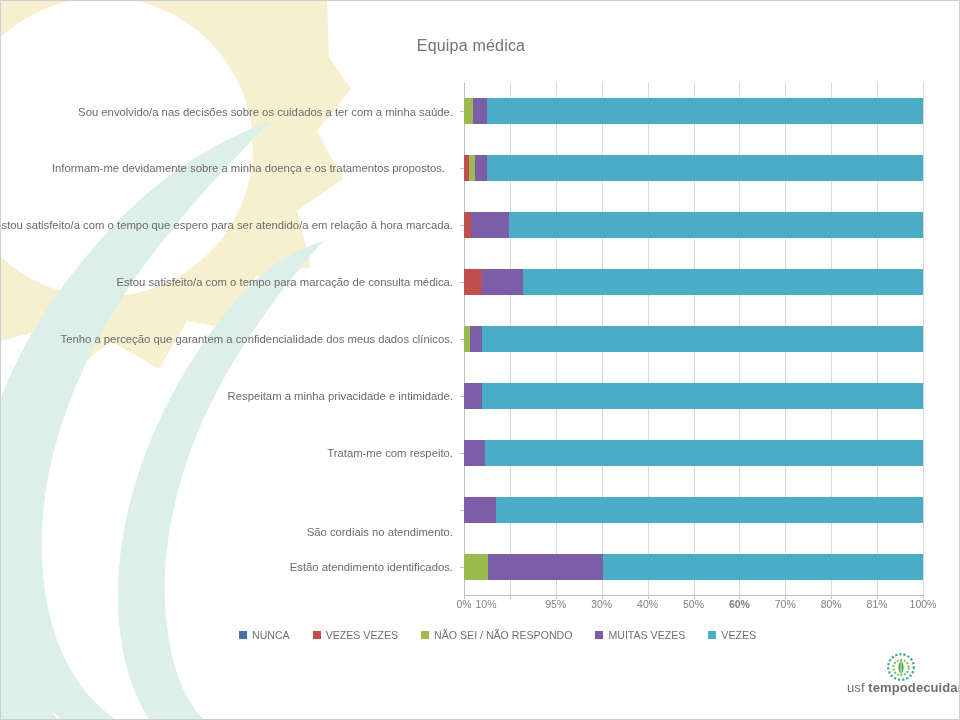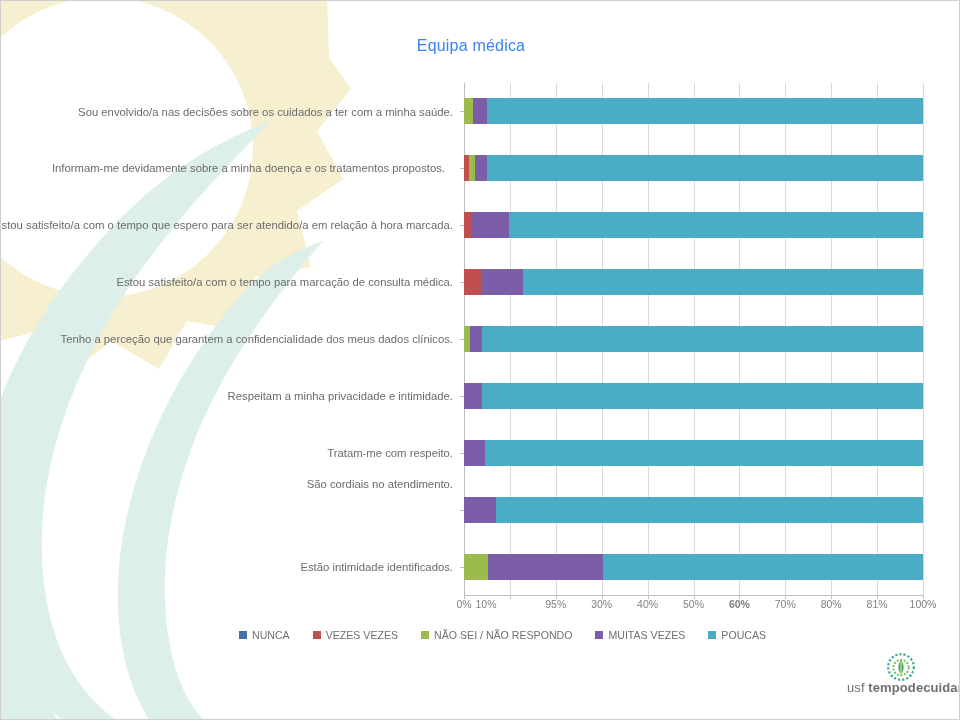--- a/index.html
+++ b/index.html
@@ -19,21 +19,21 @@
   }
   
   .wm{position:absolute;pointer-events:none;}
   #wm-gear{left:-120px;top:-90px;width:470px;height:560px;opacity:1;}
   #wm-leaf{left:-30px;top:120px;width:380px;height:620px;opacity:1;}
 
   
   #chart-title{
     position:absolute;left:0;top:36px;width:940px;
     text-align:center;
-    font-size:16px;color:#3b82f6;
+    font-size:16px;color:#737373;
     letter-spacing:.2px;
   }
 
   
   #plot{
     position:absolute;
     left:463px;top:82px;
     width:459px;height:512px;
   }
   #gridlines{position:absolute;left:0;top:0;width:100%;height:100%;}
@@ -128,23 +128,23 @@
       <div class="cat-label" style="top: 218.222px; right: 506px;">Estou satisfeito/a com o tempo que espero para ser atendido/a em relação à hora marcada.</div>
       <div class="tick-mark" style="left: 459px; top: 224.222px;"></div>
       <div class="cat-label" style="top: 275.111px; right: 506px;">Estou satisfeito/a com o tempo para marcação de consulta médica.</div>
       <div class="tick-mark" style="left: 459px; top: 281.111px;"></div>
       <div class="cat-label" style="top: 332px; right: 506px;">Tenho a perceção que garantem a confidencialidade dos meus dados clínicos.</div>
       <div class="tick-mark" style="left: 459px; top: 338px;"></div>
       <div class="cat-label" style="top: 388.889px; right: 506px;">Respeitam a minha privacidade e intimidade.</div>
       <div class="tick-mark" style="left: 459px; top: 394.889px;"></div>
       <div class="cat-label" style="top: 445.778px; right: 506px;">Tratam-me com respeito.</div>
       <div class="tick-mark" style="left: 459px; top: 451.778px;"></div>
-      <div class="cat-label" style="top: 477px; right: 506px;">São cordiais no atendimento.</div>
+      <div class="cat-label" style="top: 525px; right: 506px;">São cordiais no atendimento.</div>
       <div class="tick-mark" style="left: 459px; top: 508.667px;"></div>
-      <div class="cat-label" style="top: 559.556px; right: 506px;">Estão intimidade identificados.</div>
+      <div class="cat-label" style="top: 559.556px; right: 506px;">Estão atendimento identificados.</div>
       <div class="tick-mark" style="left: 459px; top: 565.556px;"></div>
     </div>
 
   <div id="plot">
     <div id="gridlines">
         <div class="gl axis0" style="left: 0px;"></div>
         <div class="gl" style="left: 45.9px;"></div>
         <div class="gl" style="left: 91.8px;"></div>
         <div class="gl" style="left: 137.7px;"></div>
         <div class="gl" style="left: 183.6px;"></div>
@@ -240,21 +240,21 @@
       <div class="leg-item">
         <span class="leg-swatch" style="background: rgb(155, 187, 79);"></span>
         <span class="leg-text">NÃO SEI / NÃO RESPONDO</span>
       </div>
       <div class="leg-item">
         <span class="leg-swatch" style="background: rgb(123, 94, 167);"></span>
         <span class="leg-text">MUITAS VEZES</span>
       </div>
       <div class="leg-item">
         <span class="leg-swatch" style="background: rgb(75, 172, 198);"></span>
-        <span class="leg-text">POUCAS</span>
+        <span class="leg-text">VEZES</span>
       </div>
     </div>
 
   <div id="logo">
     <svg id="logo-mark" viewBox="0 0 100 100">
       <g>
         <g fill="#3fae9a">
           <circle cx="50" cy="50" r="40" fill="none" stroke="#3fae9a" stroke-width="7" stroke-dasharray="7 6"></circle>
         </g>
         <circle cx="50" cy="50" r="30" fill="#ffffff"></circle>

